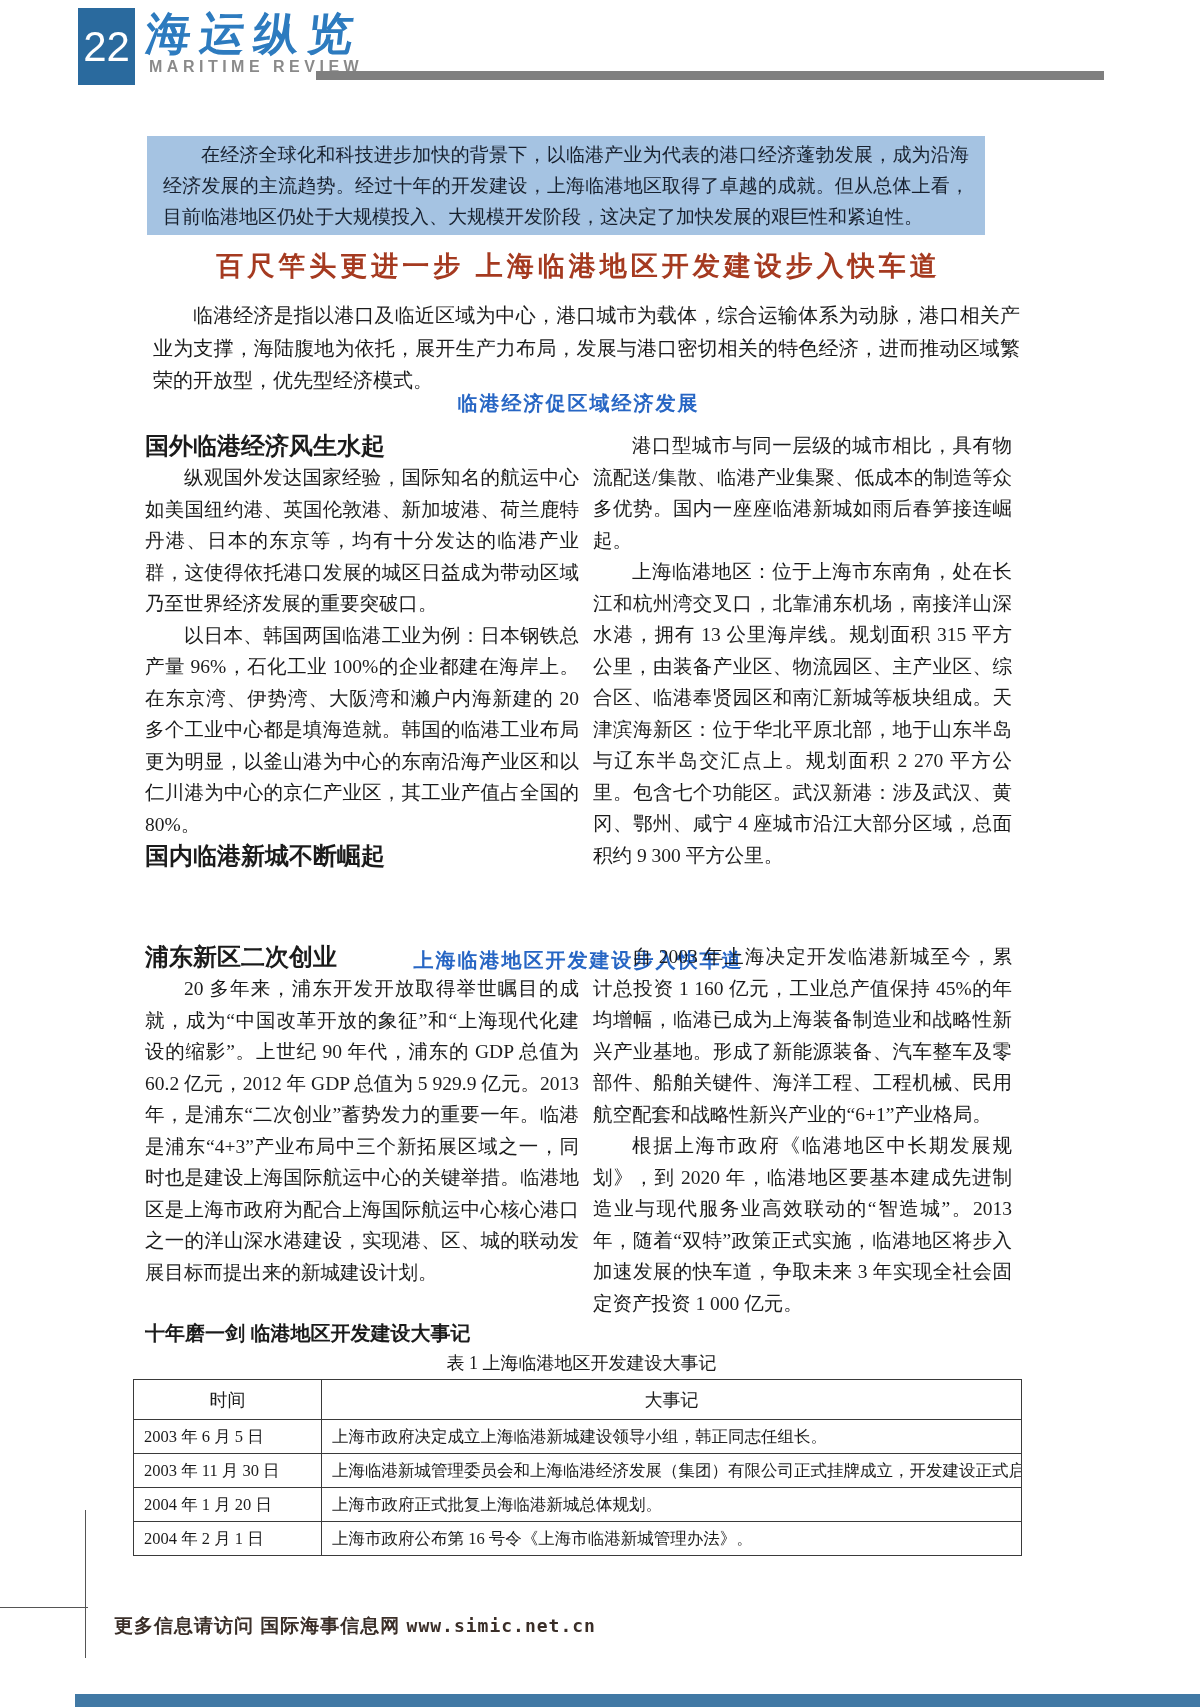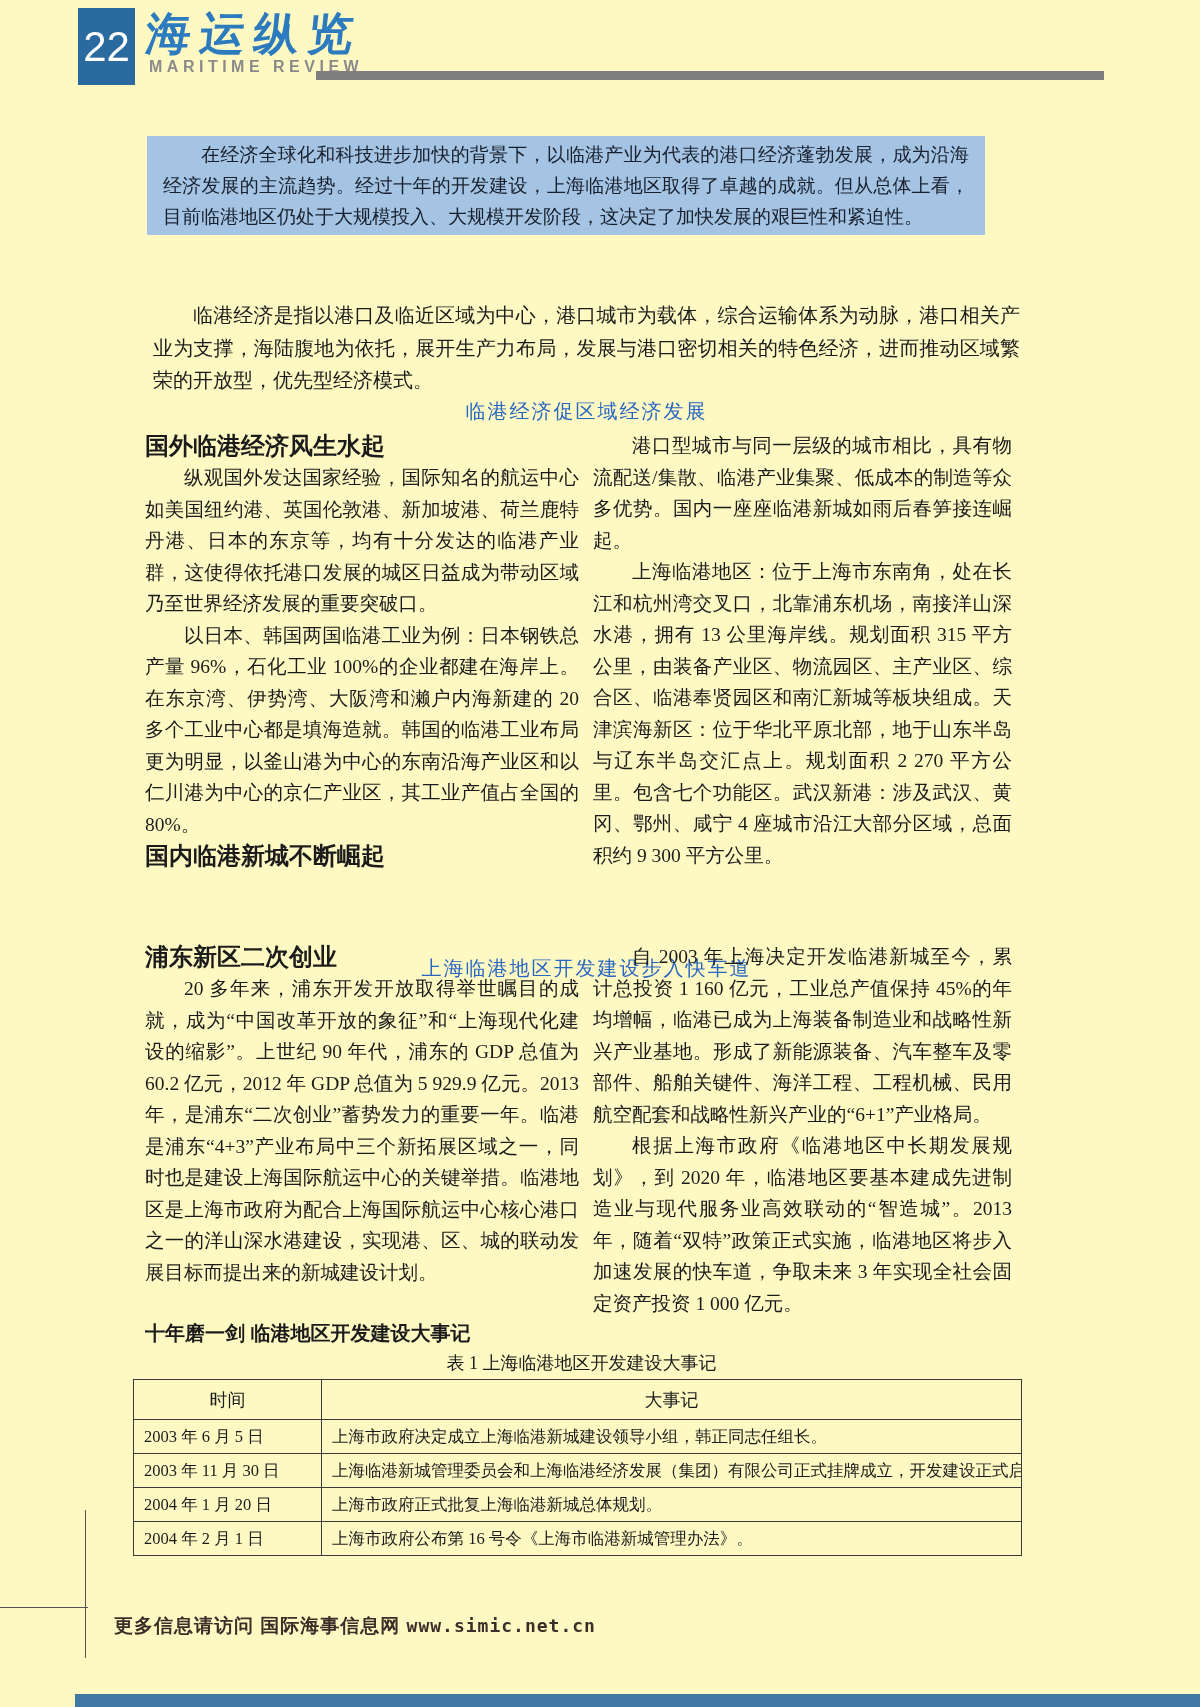--- a/index.html
+++ b/index.html
@@ -1,17 +1,17 @@
 <!DOCTYPE html>
 <html><head>
 <meta charset="utf-8">
 <style>
   html,body{margin:0;padding:0;background:#e8e8e8;}
   .page{
-    position:relative;width:1200px;height:1707px;margin:0 auto;background:#fef9c3;
+    position:relative;width:1200px;height:1707px;margin:0 auto;background:#ffffff;
     font-family:"Liberation Serif","DejaVu Serif",serif;color:#1b1b1b;overflow:hidden;
   }
   
   .pagenum-box{
     position:absolute;left:78px;top:8px;width:57px;height:77px;background:#2a6a9e;
     color:#ffffff;display:flex;align-items:center;justify-content:center;
     font-family:"Liberation Sans",sans-serif;font-size:42px;font-weight:400;
   }
   .brand-cn{
     position:absolute;left:146px;top:4px;font-size:45px;font-weight:bold;color:#2d7bbf;
@@ -33,22 +33,22 @@
     position:absolute;left:145px;top:248px;width:867px;margin:0;text-align:center;
     font-family:"Liberation Sans",sans-serif;font-weight:bold;font-size:27px;
     color:#a53a20;letter-spacing:4px;white-space:nowrap;
   }
   .intro{
     position:absolute;left:145px;top:291px;width:867px;margin:8px;
     font-size:20px;line-height:32.5px;text-align:justify;text-indent:2em;
   }
   
   .sec-title{
-    position:absolute;left:145px;width:867px;margin:8px;text-align:center;
-    font-family:"Liberation Sans",sans-serif;font-weight:normal;font-size:20px;
+    position:absolute;left:145px;width:867px;margin:0;text-align:center;
+    font-family:"Liberation Sans",sans-serif;font-weight:bold;font-size:20px;
     color:#2766c4;letter-spacing:2px;
   }
   #sec1-title{top:390px;}
   #sec2-title{top:947px;}
   
   .cols{position:absolute;left:145px;width:867px;display:flex;gap:14px;}
   #cols1{top:430px;}
   #cols2{top:941px;}
   .col-l{width:434px;}
   .col-r{width:419px;}
@@ -91,20 +91,21 @@
 
   <div class="pagenum-box">
     <span>22</span>
   </div>
   <div class="brand-cn">海运纵览</div>
   <div class="brand-en">MARITIME REVIEW</div>
   <div class="hdr-rule"></div>
 
   <div class="abstract">在经济全球化和科技进步加快的背景下，以临港产业为代表的港口经济蓬勃发展，成为沿海经济发展的主流趋势。经过十年的开发建设，上海临港地区取得了卓越的成就。但从总体上看，目前临港地区仍处于大规模投入、大规模开发阶段，这决定了加快发展的艰巨性和紧迫性。</div>
 
+  <h1 class="main-title">百尺竿头更进一步 上海临港地区开发建设步入快车道</h1>
   <p class="intro">临港经济是指以港口及临近区域为中心，港口城市为载体，综合运输体系为动脉，港口相关产业为支撑，海陆腹地为依托，展开生产力布局，发展与港口密切相关的特色经济，进而推动区域繁荣的开放型，优先型经济模式。</p>
 
   <h2 class="sec-title" id="sec1-title">临港经济促区域经济发展</h2>
   <div class="cols" id="cols1">
     <div class="col-l">
       <h3>国外临港经济风生水起</h3>
       <p>纵观国外发达国家经验，国际知名的航运中心如美国纽约港、英国伦敦港、新加坡港、荷兰鹿特丹港、日本的东京等，均有十分发达的临港产业群，这使得依托港口发展的城区日益成为带动区域乃至世界经济发展的重要突破口。</p>
       <p>以日本、韩国两国临港工业为例：日本钢铁总产量 96%，石化工业 100%的企业都建在海岸上。在东京湾、伊势湾、大阪湾和濑户内海新建的 20 多个工业中心都是填海造就。韩国的临港工业布局更为明显，以釜山港为中心的东南沿海产业区和以仁川港为中心的京仁产业区，其工业产值占全国的 80%。</p>
       <h3>国内临港新城不断崛起</h3>
     </div>

